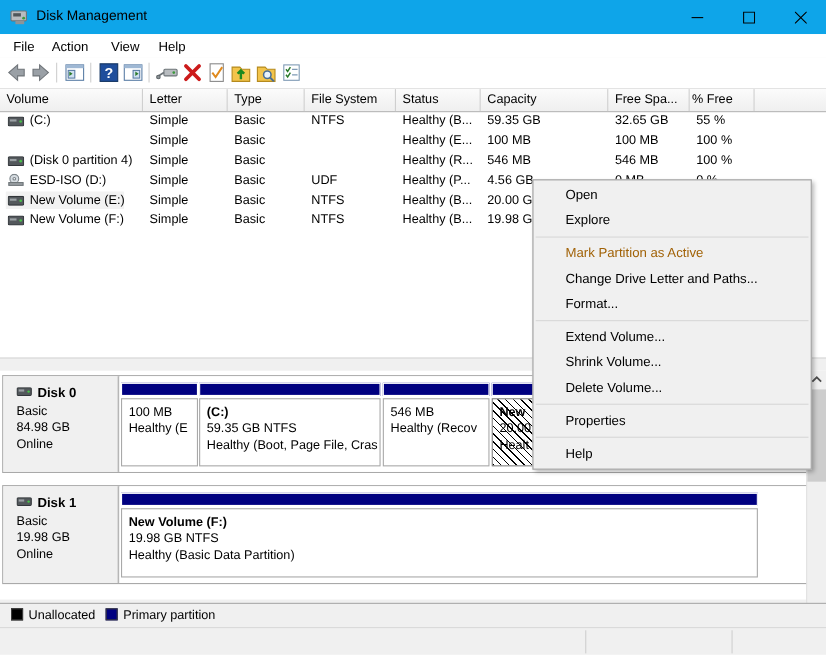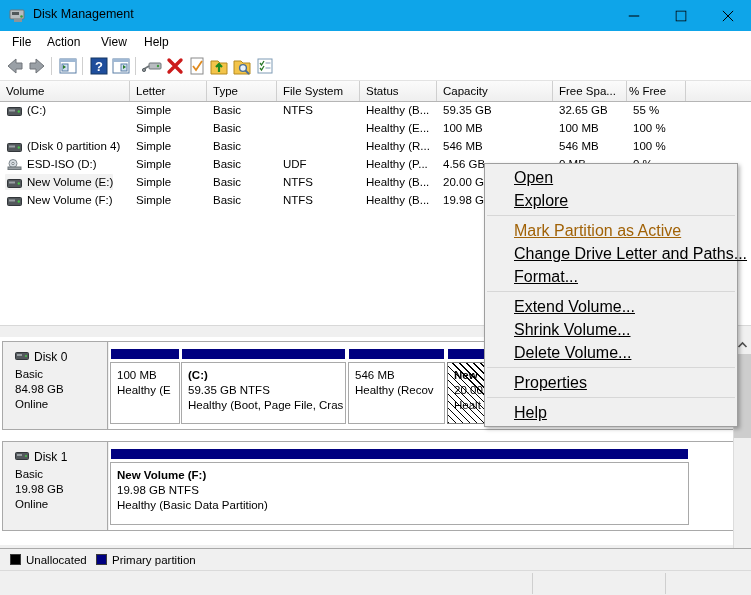--- a/index.html
+++ b/index.html
@@ -45,21 +45,21 @@
 
   
   .splitter{position:absolute;left:0;top:325px;width:751px;height:12px;background:#f0f0f0;
             border-top:1px solid #d8d8d8;border-bottom:1px solid #a9a9a9;}
 
   
   .gpane{position:absolute;left:0;top:337px;width:751px;height:208px;background:#fff;overflow:hidden;}
   .diskrow{position:absolute;left:0;width:734px;background:#f0f0f0;border:1px solid #a9a9a9;box-sizing:border-box;}
   .diskinfo{position:absolute;left:0;top:0;width:105px;height:100%;box-sizing:border-box;
             border-right:1px solid #a9a9a9;background:#f0f0f0;padding:7px 0 0 12px;}
-  .dname{font-size:12px;font-weight:normal;margin-bottom:3px;white-space:nowrap;}
+  .dname{font-size:12px;font-weight:bold;margin-bottom:3px;white-space:nowrap;}
   .dline{font-size:11.5px;line-height:15px;white-space:nowrap;}
   .parts{position:absolute;left:106px;top:0;right:0;bottom:0;background:#fff;padding:5px 0 0 0;box-sizing:border-box;}
   .part{position:absolute;top:6px;box-sizing:border-box;}
   .pbar{height:12px;background:#000080;border:1px solid #fff;box-sizing:border-box;}
   .pbody{position:absolute;left:0;right:0;top:14px;bottom:0;background:#fff;
          border:1px solid #a9a9a9;box-sizing:border-box;padding:5px 0 0 6px;overflow:hidden;}
   .pbody .pl{font-size:11.5px;line-height:15px;white-space:nowrap;}
   .pbody .pl.b{font-weight:bold;}
   .part.sel .pbody{
     background-image:repeating-linear-gradient(45deg,#000 0 1px,transparent 1px 5px);
@@ -78,21 +78,21 @@
   .lgi{position:absolute;top:4px;height:14px;line-height:14px;font-size:11.5px;white-space:nowrap;}
   .sw{display:inline-block;width:11px;height:11px;vertical-align:-1px;margin-right:5px;border:1px solid #3b3b3b;box-sizing:border-box;}
 
   
   .status{position:absolute;left:0;top:570px;width:751px;height:25px;background:#f0f0f0;border-top:1px solid #dadada;}
   .ssep{position:absolute;top:2px;width:1px;height:21px;background:#cfcfcf;}
 
   
   .ctxmenu{position:absolute;left:484px;top:163px;width:252px;background:#f0f0f0;
            border:1px solid #9e9e9e;box-shadow:2px 2px 4px rgba(0,0,0,.28);z-index:50;padding:2px 0;}
-  .cmi{height:23px;line-height:23px;font-size:16px;padding-left:29px;white-space:nowrap;cursor:default;color:#000;text-decoration:underline;}
+  .cmi{height:23px;line-height:23px;font-size:12px;padding-left:29px;white-space:nowrap;cursor:default;color:#000;}
   .cmi.dis{color:#a16207;}
   .cmsep{height:1px;background:#d7d7d7;margin:3px 2px;}
 </style>
 </head>
 <body>
 
 <div id="app">
 
   <div class="titlebar">
     <span class="title-icon">

